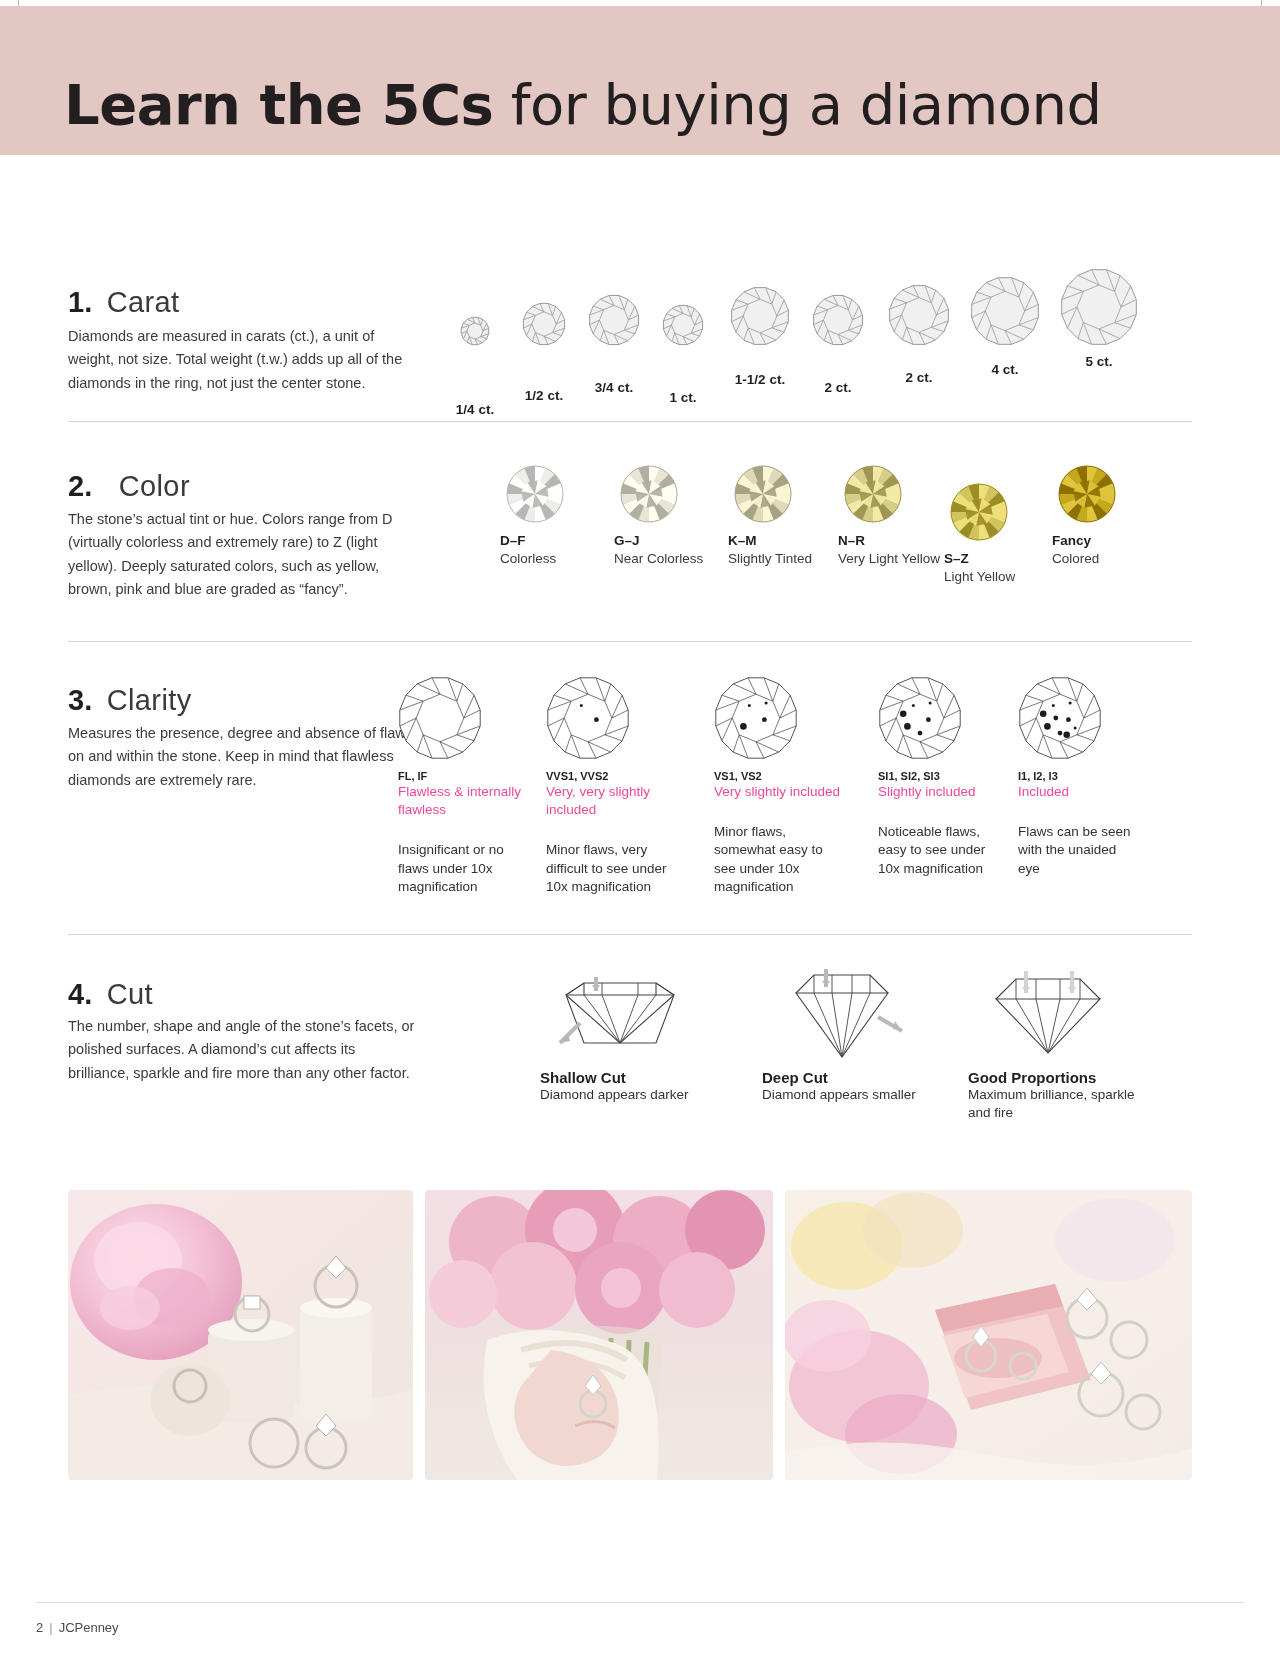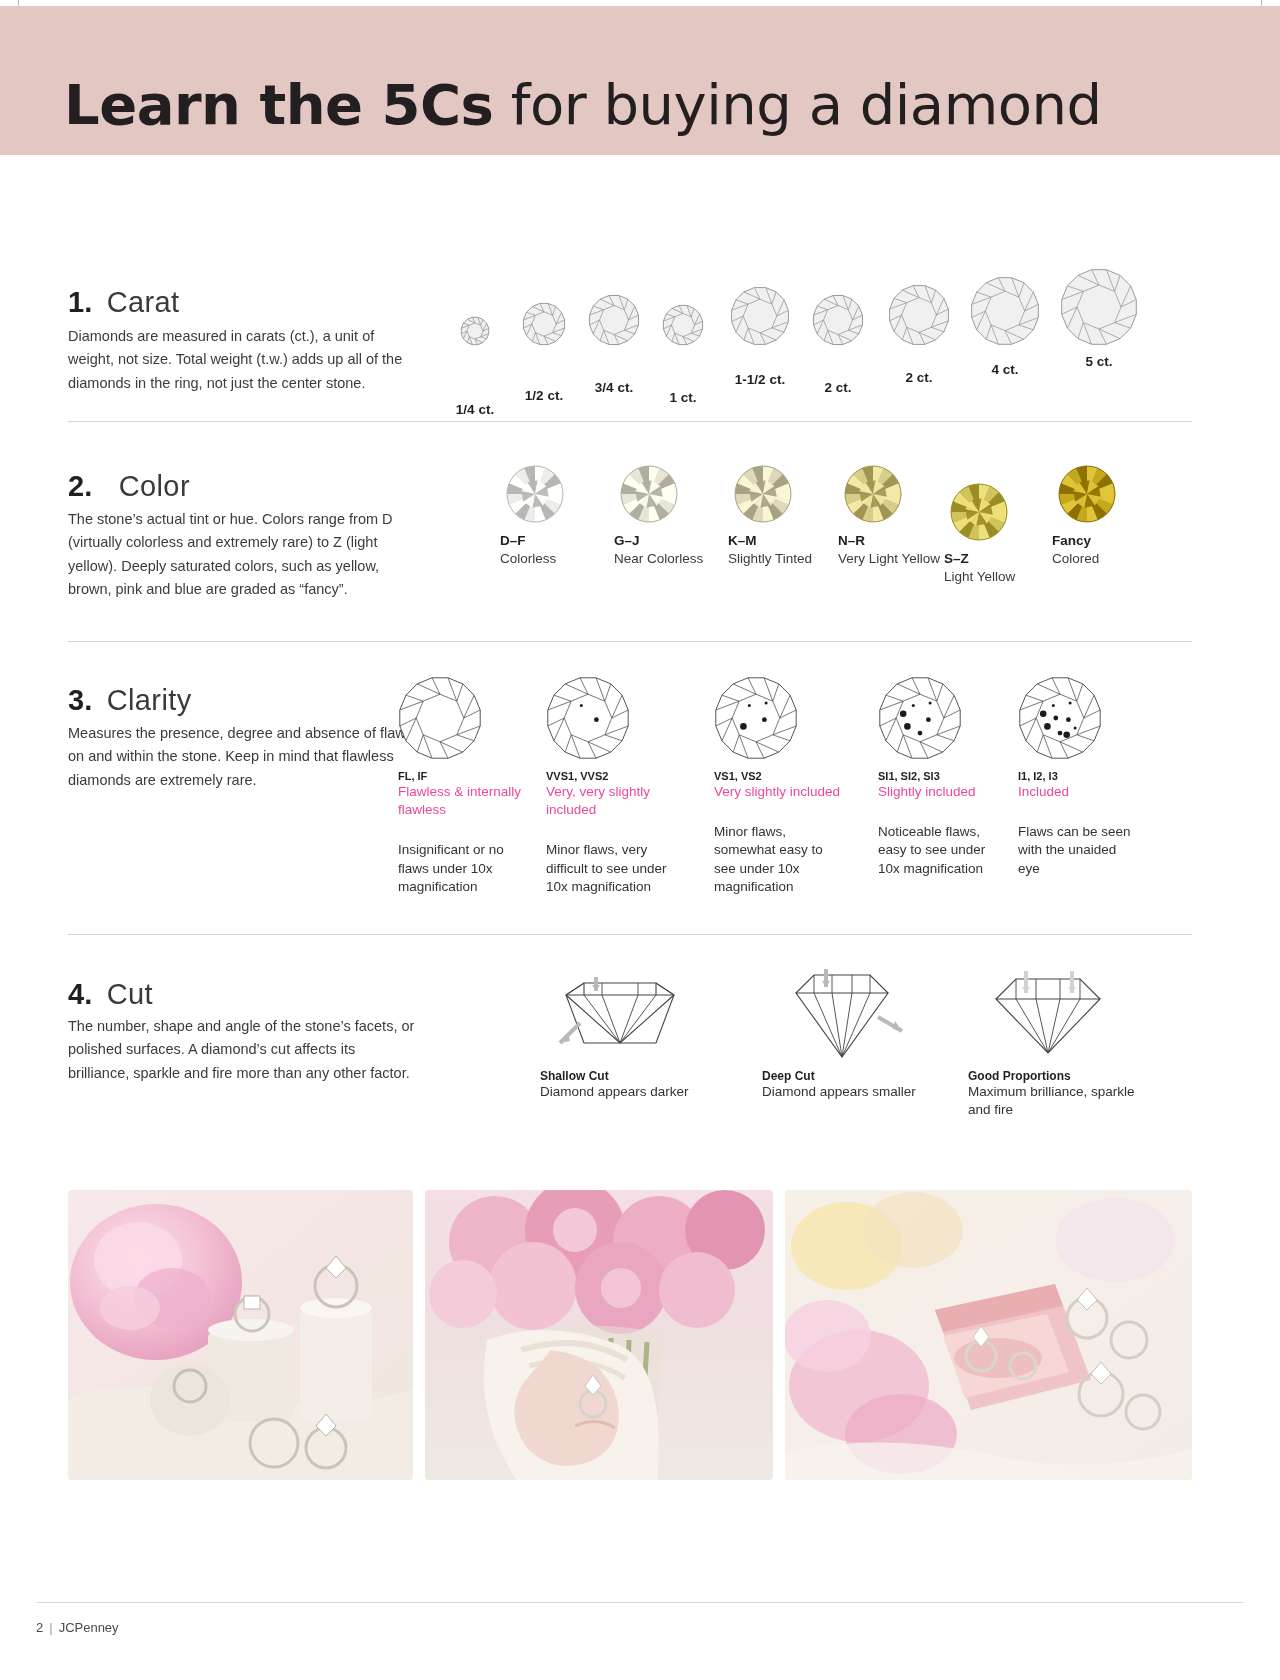--- a/index.html
+++ b/index.html
@@ -61,21 +61,21 @@
   .clar-row{position:absolute;left:398px;top:676px;width:740px;}
   .clar-item{position:absolute;width:132px;}
   .clar-gem{width:84px;height:84px;position:relative;margin-bottom:10px;}
   .clar-title{font-size:11px;font-weight:700;margin-top:4px;}
   .clar-sub{font-size:13.5px;line-height:1.35;color:#ec4899;margin-top:1px;}
   .clar-note{font-size:13.5px;line-height:1.35;color:#333;margin-top:22px;}
 
   
   .cut-row{position:absolute;left:540px;top:965px;width:600px;}
   .cut-item{position:absolute;width:180px;}
-  .cut-title{font-size:12px;font-weight:700;margin-top:8px;}
+  .cut-title{font-size:15px;font-weight:700;margin-top:8px;}
   .cut-sub{font-size:13.5px;line-height:1.35;color:#333;}
 
   
   .photos{position:absolute;left:68px;top:1190px;width:1124px;height:290px;}
   .photo{position:absolute;top:0;height:290px;border-radius:4px;overflow:hidden;}
   .p1{left:0;width:345px;}
   .p2{left:357px;width:348px;}
   .p3{left:717px;width:407px;}
 
   

